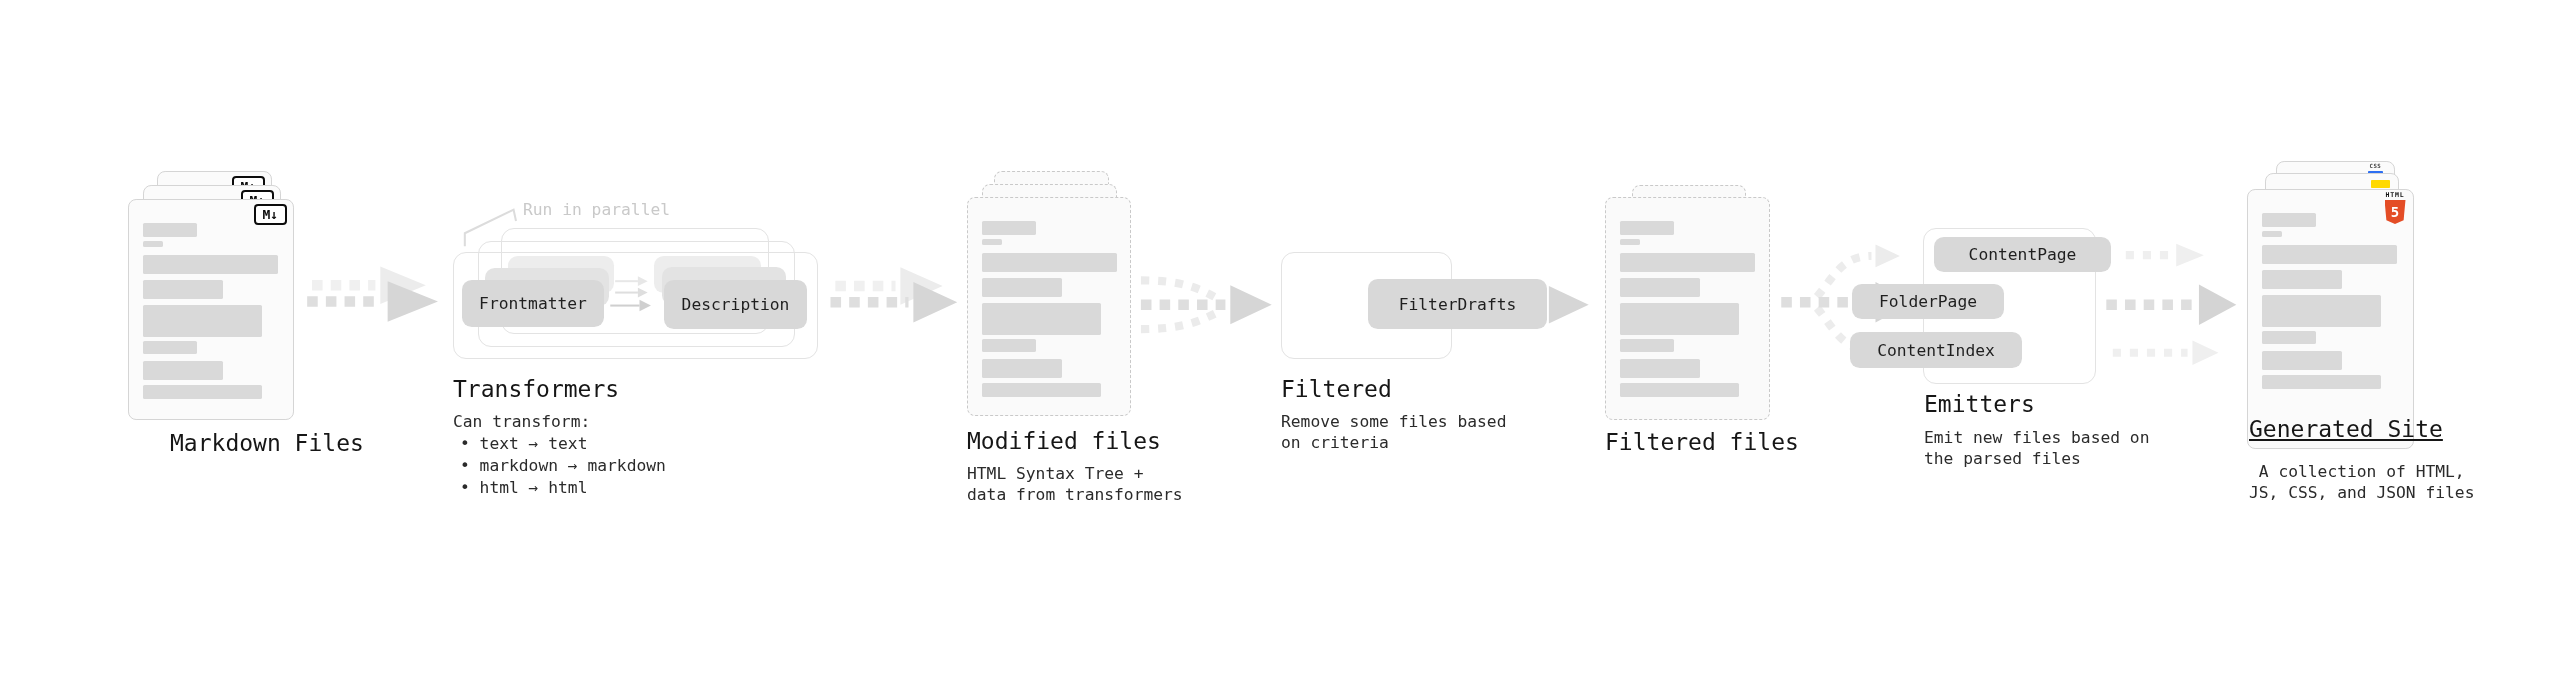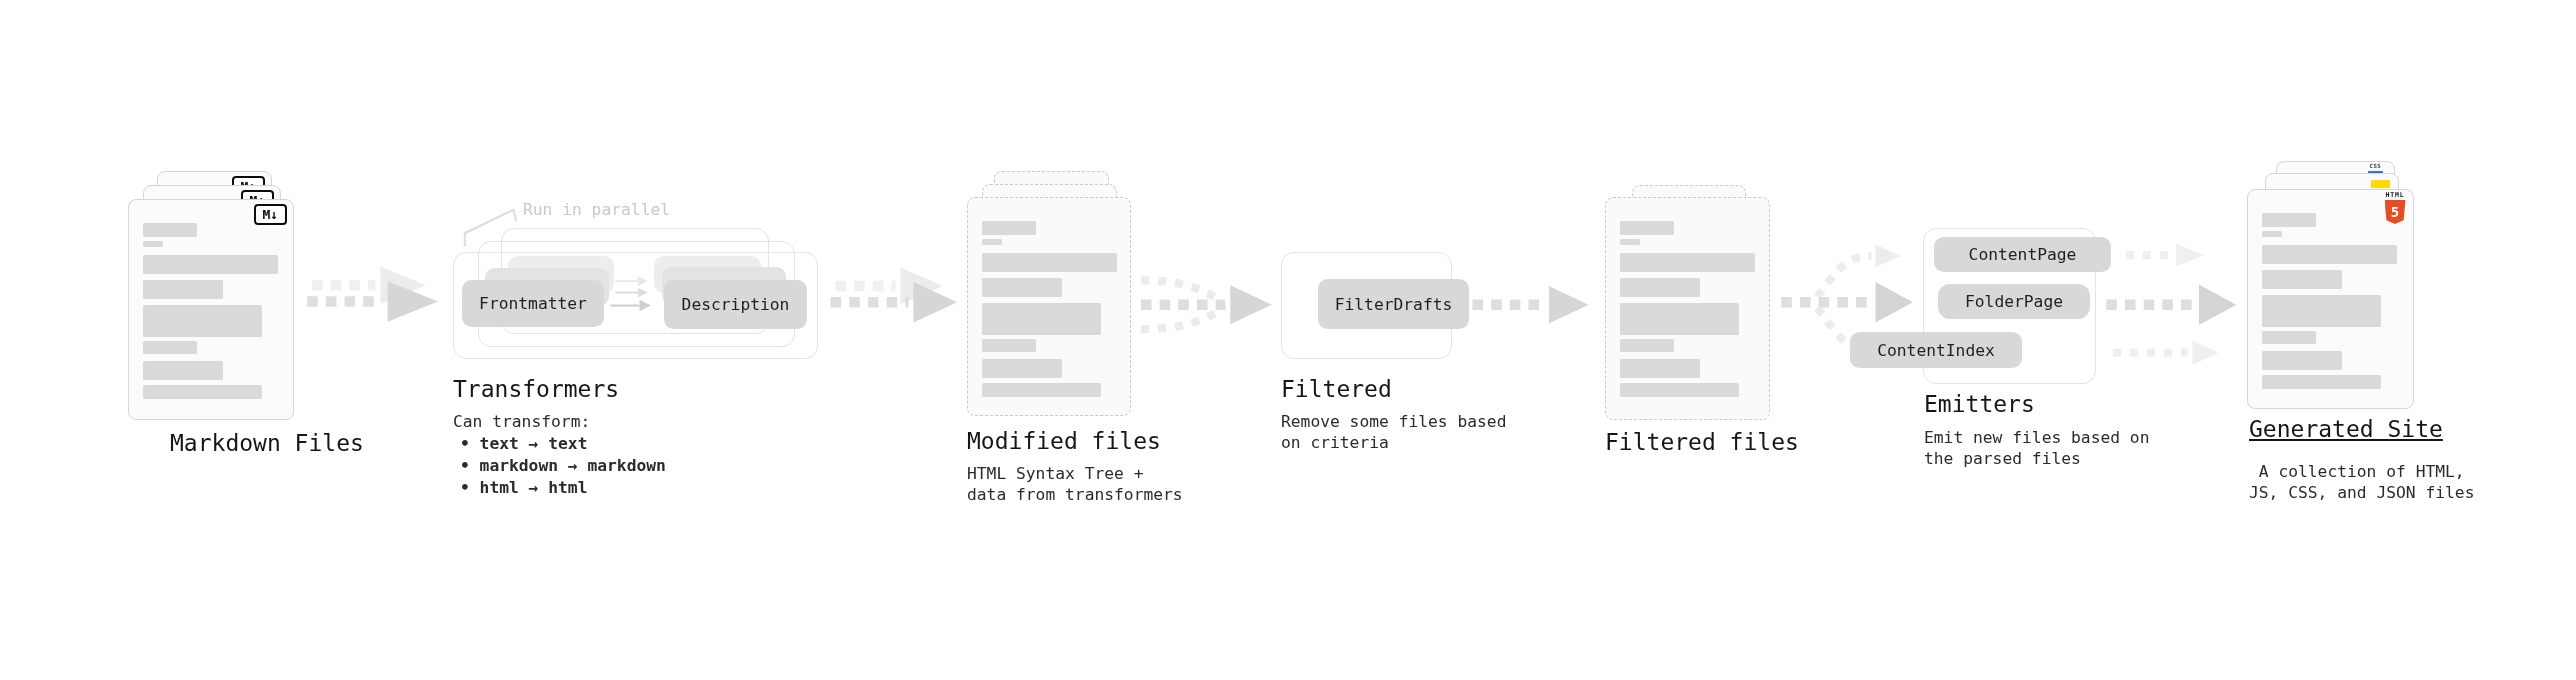--- a/index.html
+++ b/index.html
@@ -41,21 +41,21 @@
 
   
   .chip{position:absolute;background:#d8d8d8;border-radius:9.8px;display:flex;align-items:center;
         justify-content:center;font-size:16.3px;color:#1f1f1f;box-sizing:border-box;}
   .chip.g2{background:#e3e3e3;}
   .chip.g3{background:#ededed;}
 
   
   .heading{position:absolute;font-size:23px;line-height:28px;color:#161616;white-space:pre;}
   .sub{position:absolute;font-size:16.3px;line-height:21px;color:#2b2b2b;white-space:pre;}
-  .bullet{position:absolute;font-size:16.3px;line-height:22px;color:#2b2b2b;white-space:pre;font-weight:bold;}
+  .bullet{position:absolute;font-size:16.3px;line-height:22px;color:#2b2b2b;white-space:pre;}
   .annotation{position:absolute;font-size:16.3px;line-height:19.5px;color:#c9c9c9;white-space:pre;}
 </style>
 </head>
 <body>
 
 <div id="canvas">
 
   <svg class="layer" width="2576" height="681" viewBox="0 0 3170 838">
 
     <path d="M572,303 L572,287 L632,258 L635,272" fill="none" stroke="#dcdcdc" stroke-width="2.5"></path>
@@ -162,56 +162,56 @@
     <div class="bar b5"></div>
     <div class="bar b6"></div>
     <div class="bar b7"></div>
     <div class="bar b8"></div>
   </div>
   <div class="heading" style="left:967px;top:427px;">Modified files</div>
   <div class="sub" style="left:967px;top:463px;">HTML Syntax Tree +
 data from transformers</div>
 
   <div class="frame" style="left:1281px;top:252px;width:171px;height:107px;"></div>
-  <div class="chip" style="left:1318px;top:279px;width:151px;height:50px;">FilterDrafts</div>
+  <div class="chip" style="left:1368px;top:279px;width:179px;height:50px;">FilterDrafts</div>
   <div class="heading" style="left:1281px;top:375px;">Filtered</div>
   <div class="sub" style="left:1281px;top:411px;">Remove some files based
 on criteria</div>
 
   <div class="doc dashed" style="left:1632px;top:185px;width:114px;height:219px;"></div>
   <div class="doc dashed" style="left:1605px;top:197px;width:165px;height:223px;">
     <div class="bar b1"></div>
     <div class="bar b2"></div>
     <div class="bar b3"></div>
     <div class="bar b4"></div>
     <div class="bar b5"></div>
     <div class="bar b6"></div>
     <div class="bar b7"></div>
     <div class="bar b8"></div>
   </div>
   <div class="heading" style="left:1605px;top:428px;">Filtered files</div>
 
   <div class="frame" style="left:1923px;top:228px;width:173px;height:156px;"></div>
   <div class="chip" style="left:1934px;top:237px;width:177px;height:35px;">ContentPage</div>
-  <div class="chip" style="left:1938px;top:284px;width:152px;height:35px;border-radius:12px;">FolderPage</div>
+  <div class="chip" style="left:1852px;top:284px;width:152px;height:35px;">FolderPage</div>
   <div class="chip" style="left:1850px;top:332px;width:172px;height:36px;">ContentIndex</div>
   <div class="heading" style="left:1924px;top:390px;">Emitters</div>
   <div class="sub" style="left:1924px;top:427px;">Emit new files based on
 the parsed files</div>
 
   <div class="doc" style="left:2276px;top:161px;width:119px;height:220px;">
     <div class="css-badge">
       <div class="t">CSS</div>
       <div class="u"></div>
     </div>
   </div>
   <div class="doc" style="left:2265px;top:173px;width:134px;height:220px;">
     <div class="js-badge"></div>
   </div>
-  <div class="doc" style="left:2247px;top:189px;width:167px;height:220px;">
+  <div class="doc" style="left:2247px;top:189px;width:167px;height:260px;">
     <div class="html5-badge">
       <div class="t">HTML</div>
       <div class="shield">
         <span>5</span>
       </div>
     </div>
     <div class="bar b1"></div>
     <div class="bar b2"></div>
     <div class="bar b3"></div>
     <div class="bar b4"></div>

